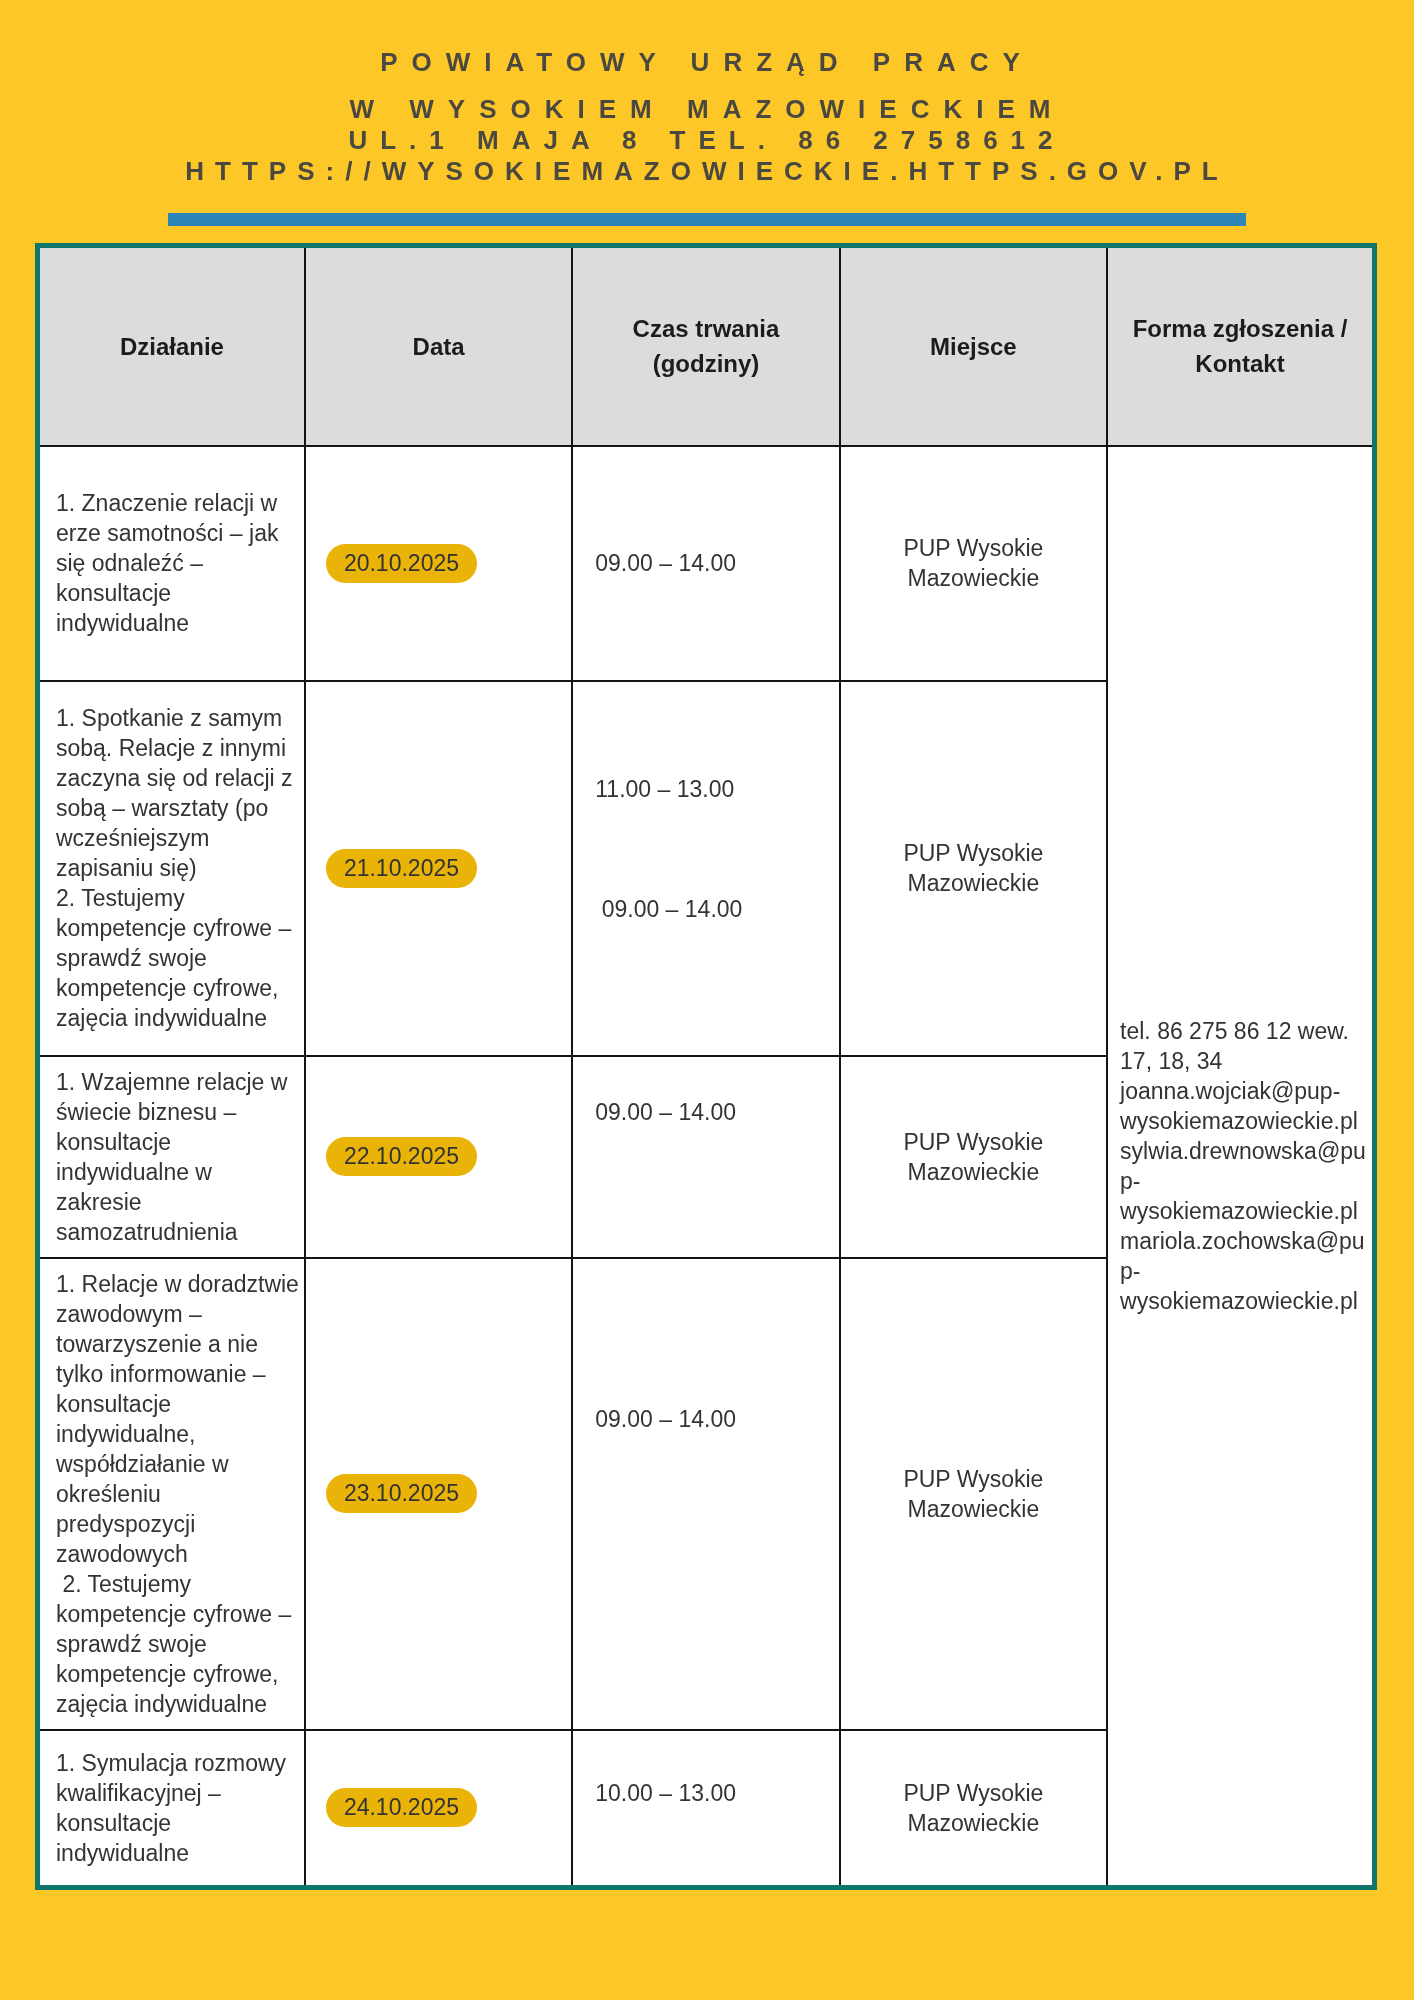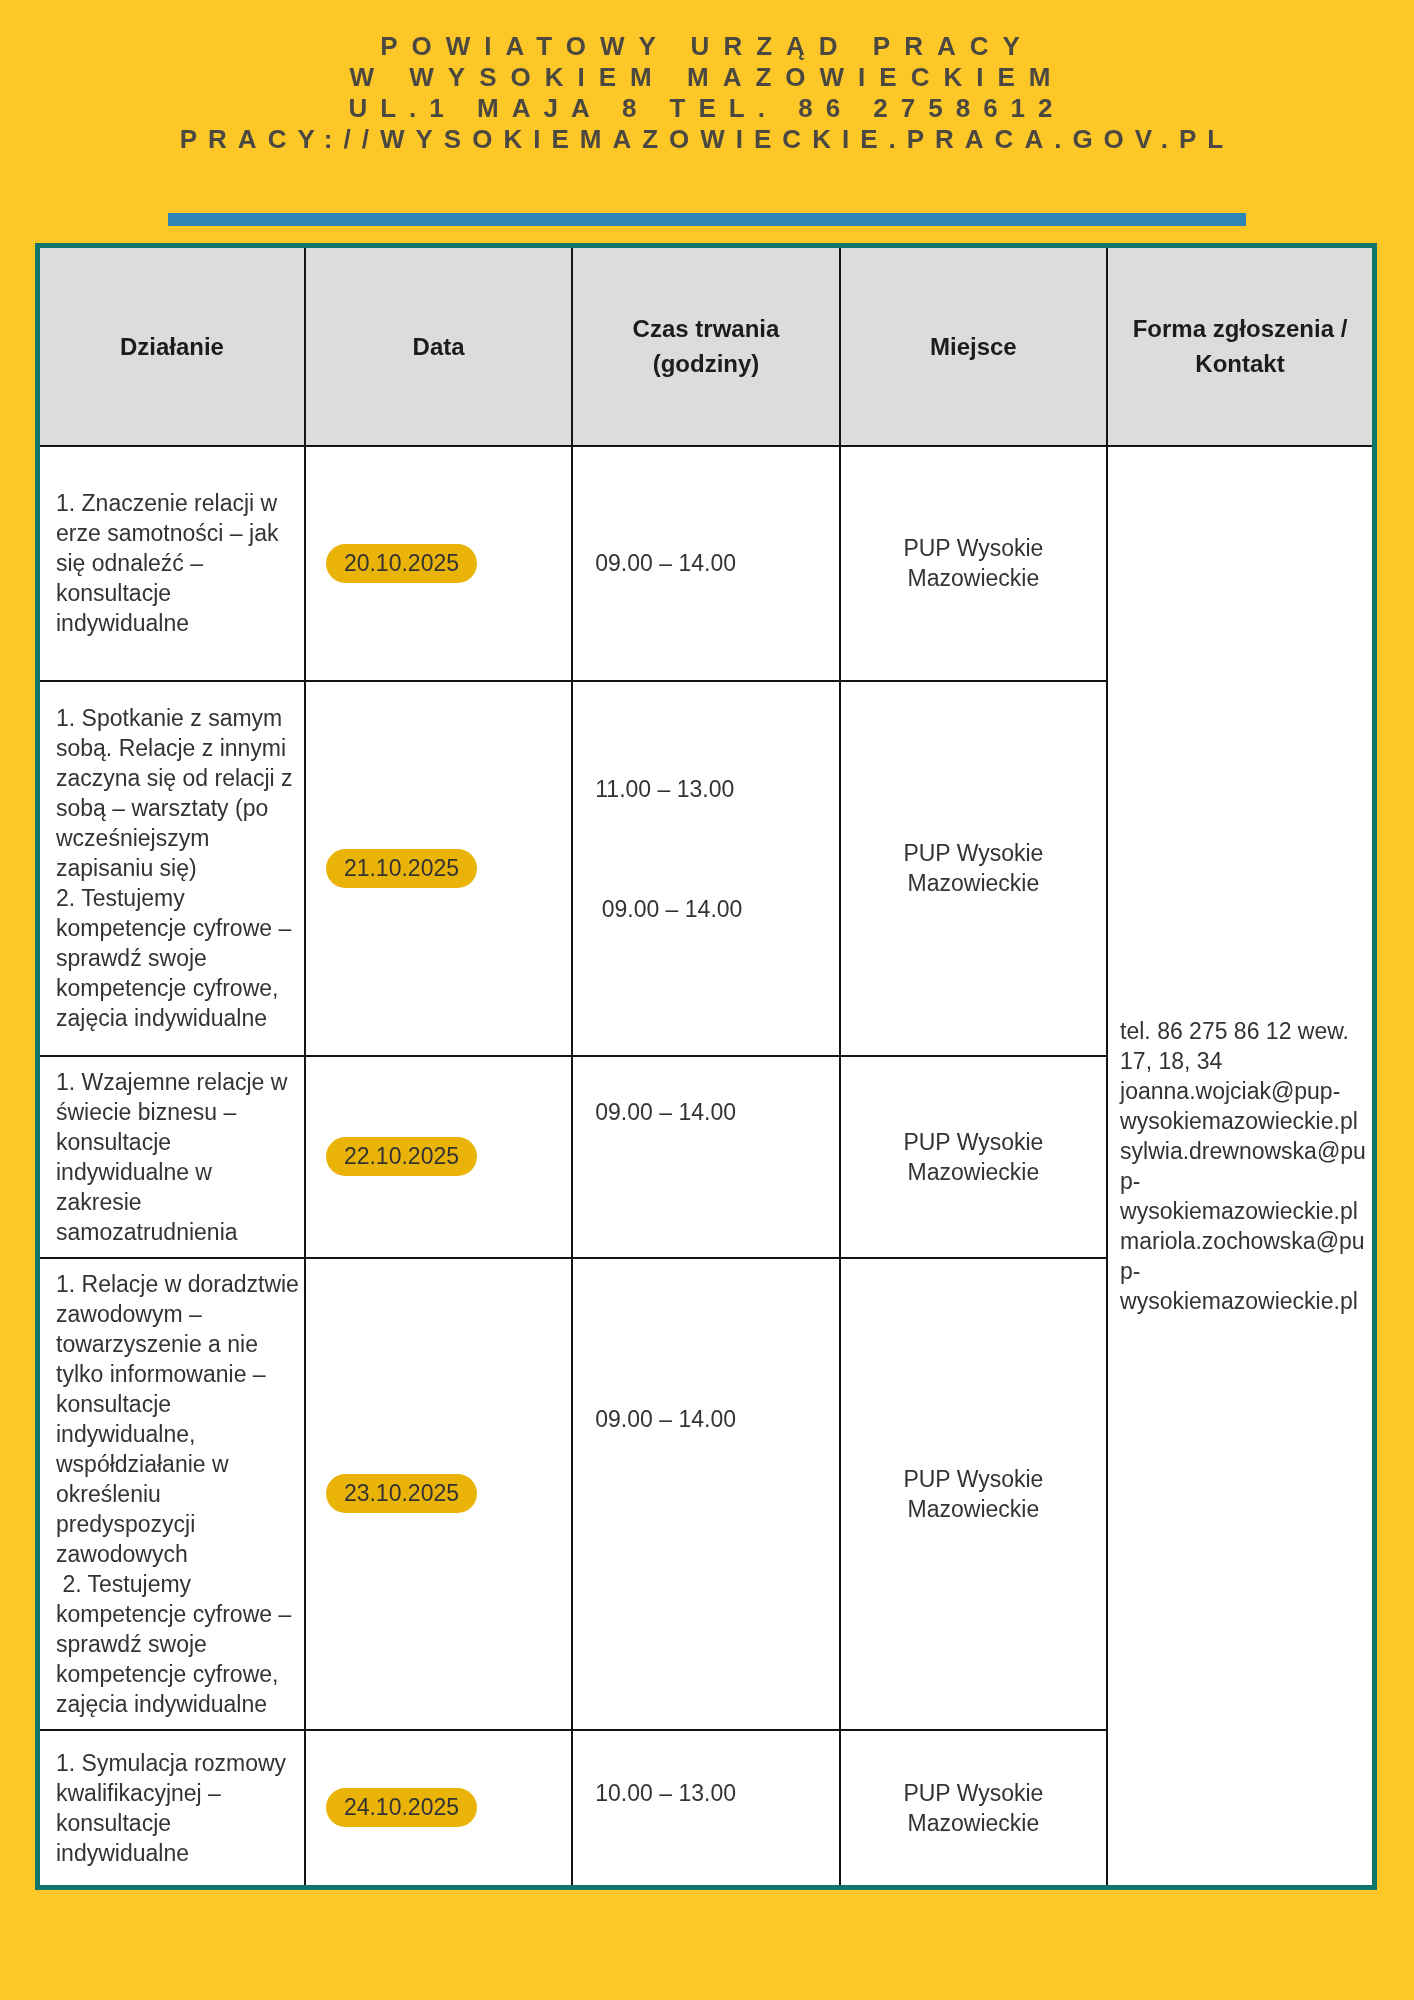--- a/index.html
+++ b/index.html
@@ -15,21 +15,21 @@
     position:absolute;top:31px;left:0;width:1414px;
     text-align:center;
     font-weight:bold;
     color:#4b4842;
   }
   .masthead-line{
     font-size:26px;
     line-height:31px;
     white-space:nowrap;
   }
-  .ls-wide{letter-spacing:14px;}
+  .ls-wide{letter-spacing:14px;margin-top:16px;}
   .ls-mid{letter-spacing:13px;}
   .ls-url{letter-spacing:11px;}
   .accent-bar{
     position:absolute;top:213px;left:168px;
     width:1078px;height:13px;
     background:#2e85b8;
   }
   
   table.schedule{
     position:absolute;top:243px;left:35px;
@@ -104,21 +104,21 @@
   .pb90{padding-bottom:90px;}
   .pb150{padding-bottom:150px;}
 </style>
 </head>
 <body>
 
 <div class="masthead">
   <div class="masthead-line ls-wide">POWIATOWY URZĄD PRACY</div>
   <div class="masthead-line ls-wide">W WYSOKIEM MAZOWIECKIEM</div>
   <div class="masthead-line ls-mid">UL.1 MAJA 8 TEL. 86 2758612</div>
-  <div class="masthead-line ls-url">PRACY://WYSOKIEMAZOWIECKIE.PRACA.GOV.PL</div>
+  <div class="masthead-line ls-url">HTTPS://WYSOKIEMAZOWIECKIE.HTTPS.GOV.PL</div>
 </div>
 
 <div class="accent-bar"></div>
 
 <table class="schedule">
   <colgroup>
       <col>
       <col>
       <col>
       <col>

